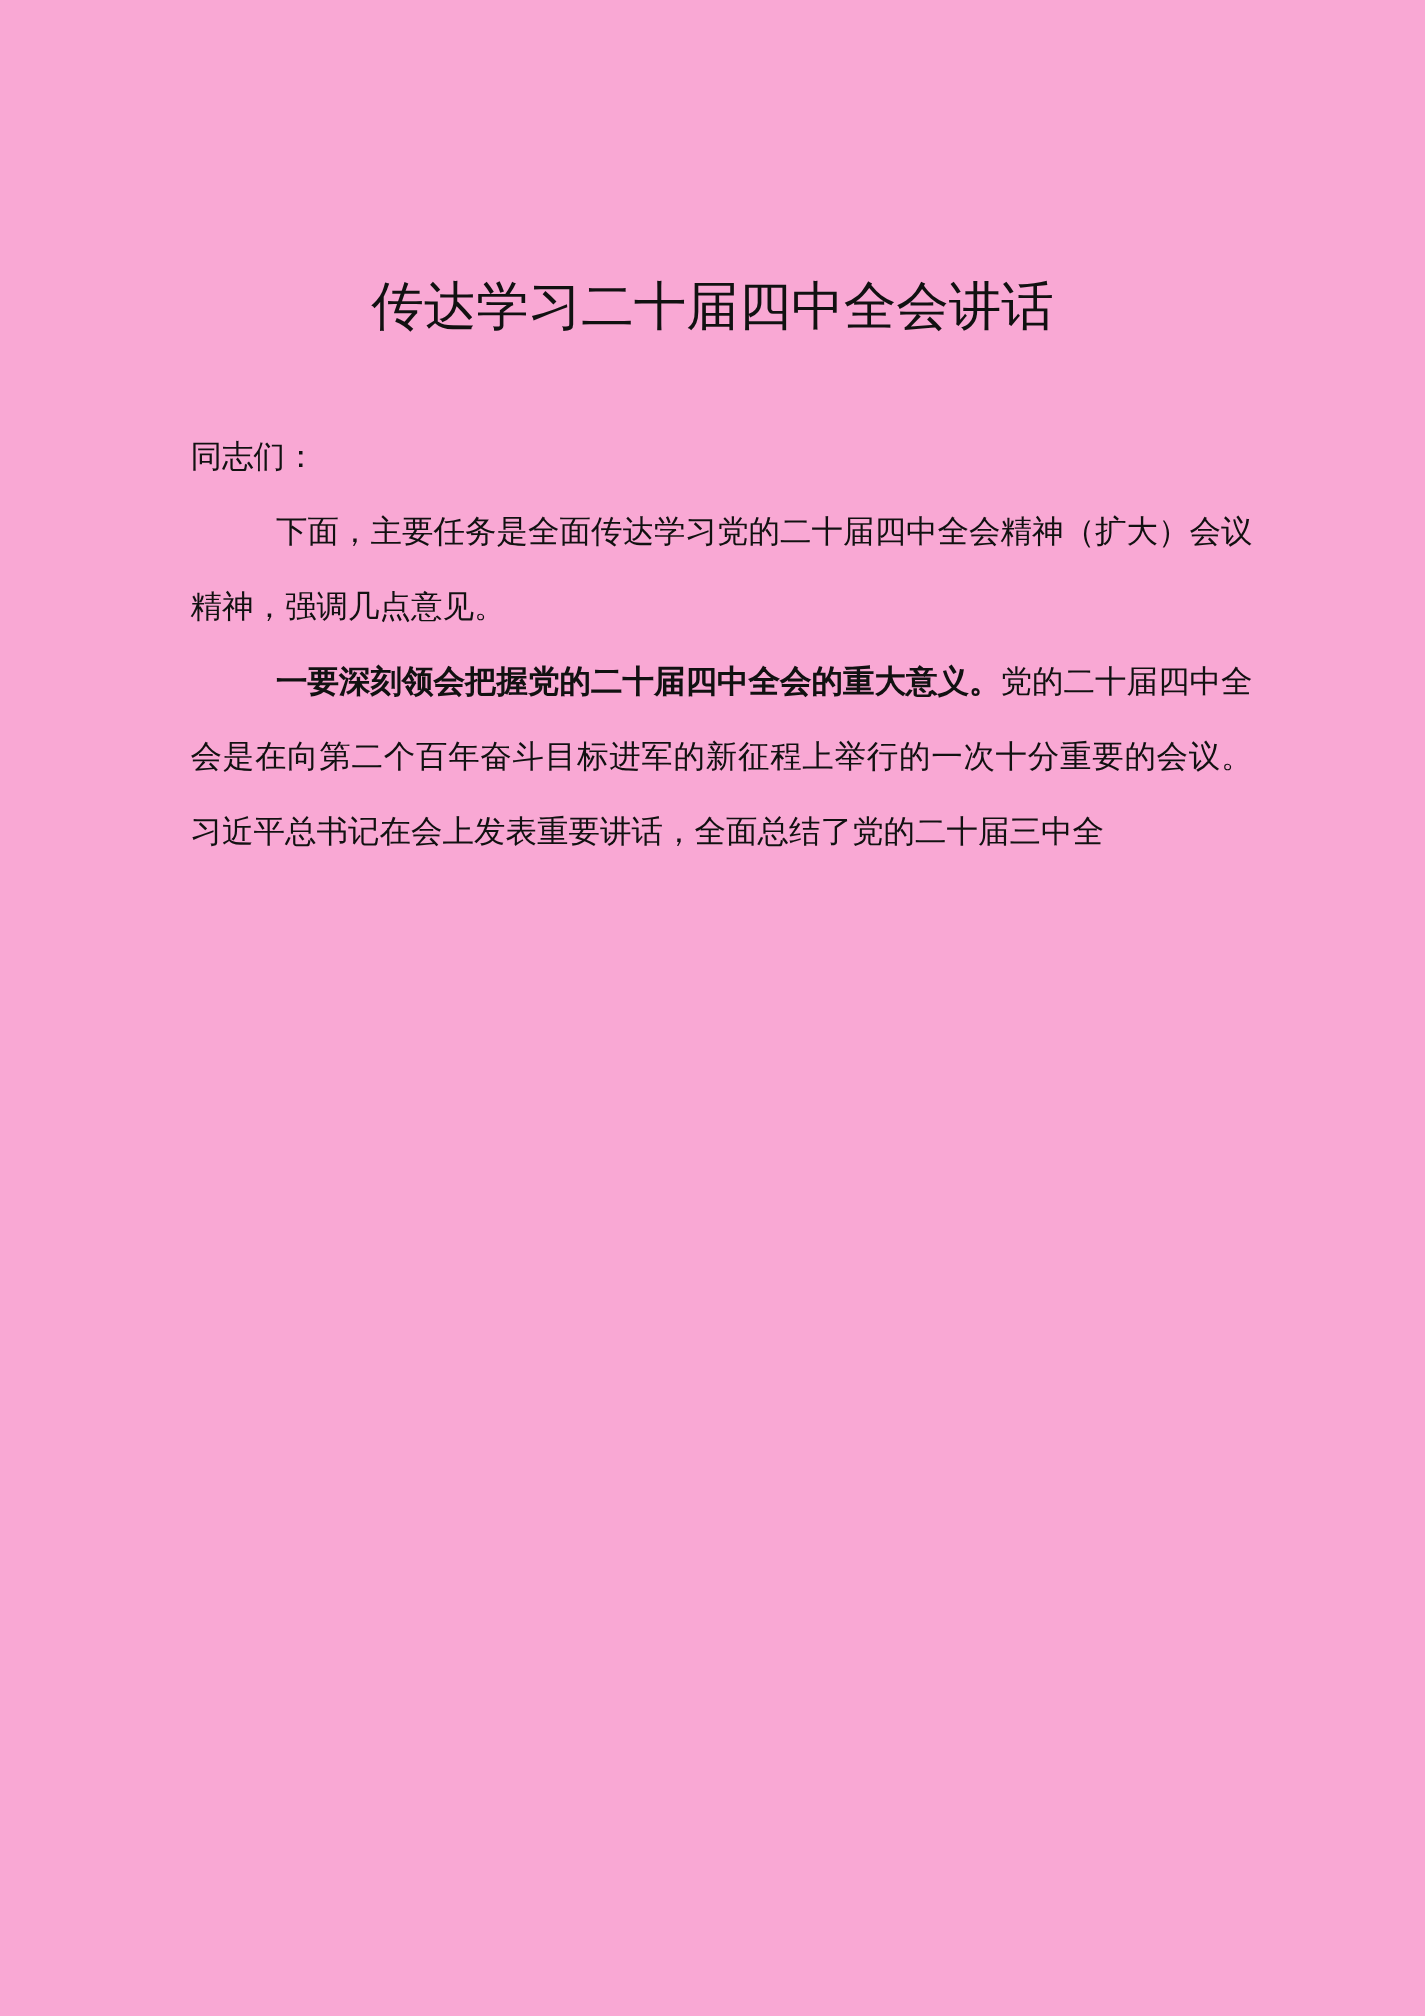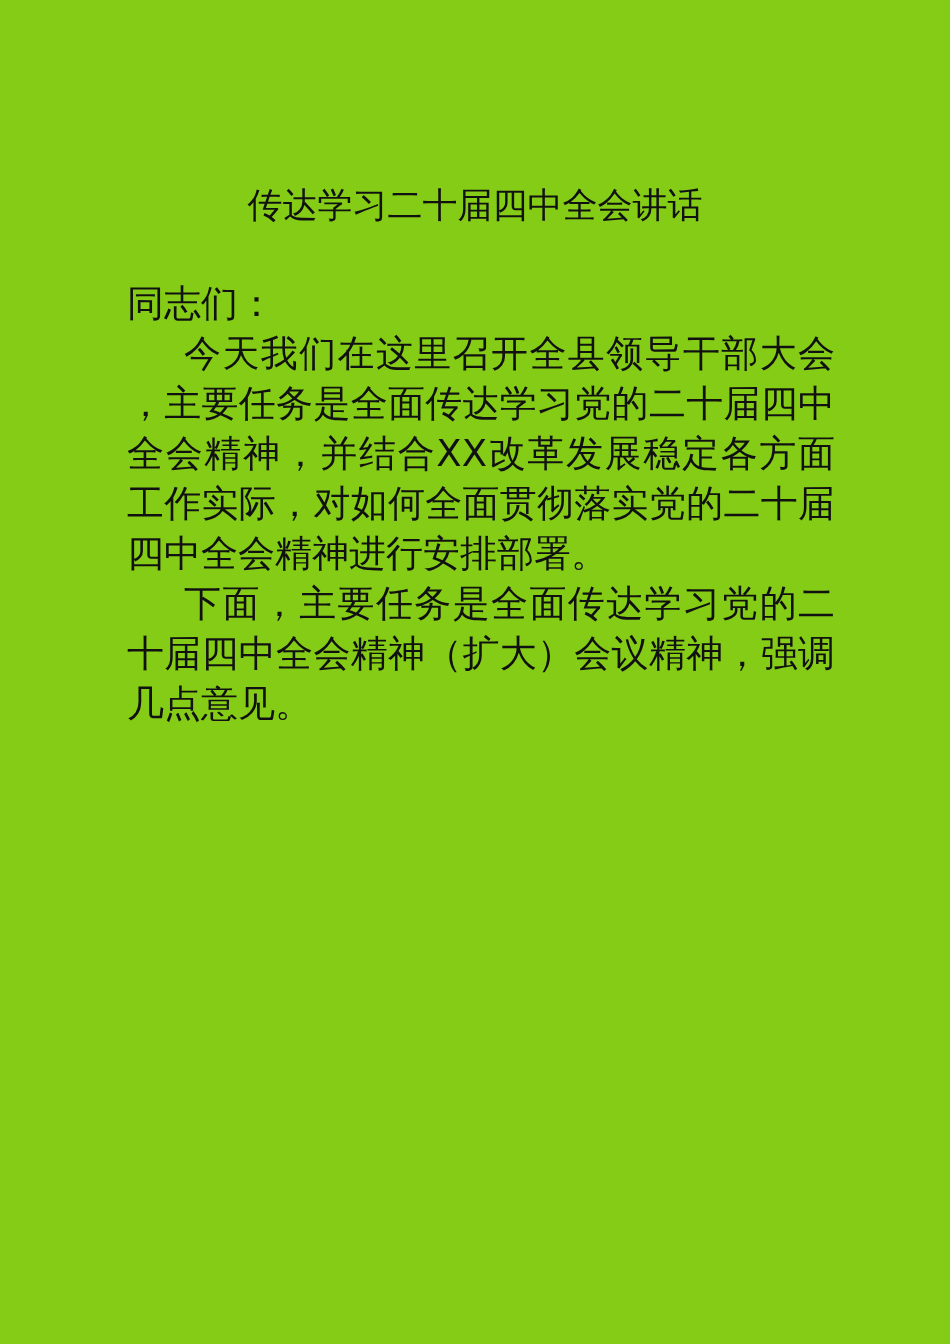--- a/index.html
+++ b/index.html
@@ -14,40 +14,40 @@
       overflow: hidden;
       font-family: "DejaVu Sans", "Liberation Sans", sans-serif;
       color: #111111;
     }
     .page {
       position: absolute;
       left: 0;
       top: 0;
       width: 950px;
       height: 1344px;
-      background: #84cc16;
+      background: #f9a8d4;
     }
     .title {
       position: absolute;
       left: 0;
       top: 183px;
       width: 950px;
       text-align: center;
       font-size: 35px;
       line-height: 44px;
       letter-spacing: 0px;
       font-weight: normal;
       margin: 0;
     }
     .body {
       position: absolute;
       left: 127px;
       top: 279px;
       width: 708px;
-      font-size: 37px;
+      font-size: 21px;
       line-height: 50px;
       text-align: justify;
       text-justify: inter-character;
       word-break: break-all;
       line-break: anywhere;
     }
     .body p {
       margin: 0;
       padding: 0;
     }
@@ -63,19 +63,19 @@
   </style>
 </head>
 <body>
 
 <div class="page">
   <h1 class="title">传达学习二十届四中全会讲话</h1>
 
   <div class="body">
     <p class="salutation">同志们：</p>
 
-    <p class="indent">今天我们在这里召开全县领导干部大会，主要任务是全面传达学习党的二十届四中全会精神，并结合XX改革发展稳定各方面工作实际，对如何全面贯彻落实党的二十届四中全会精神进行安排部署。</p>
 
 
     <p class="indent">下面，主要任务是全面传达学习党的二十届四中全会精神（扩大）会议精神，强调几点意见。</p>
 
+    <p class="indent"><span class="heading-inline">一要深刻领会把握党的二十届四中全会的重大意义。</span><span>党的二十届四中全会是在向第二个百年奋斗目标进军的新征程上举行的一次十分重要的会议。习近平总书记在会上发表重要讲话，全面总结了党的二十届三中全</span></p>
   </div>
 </div>
 
 </body></html>

